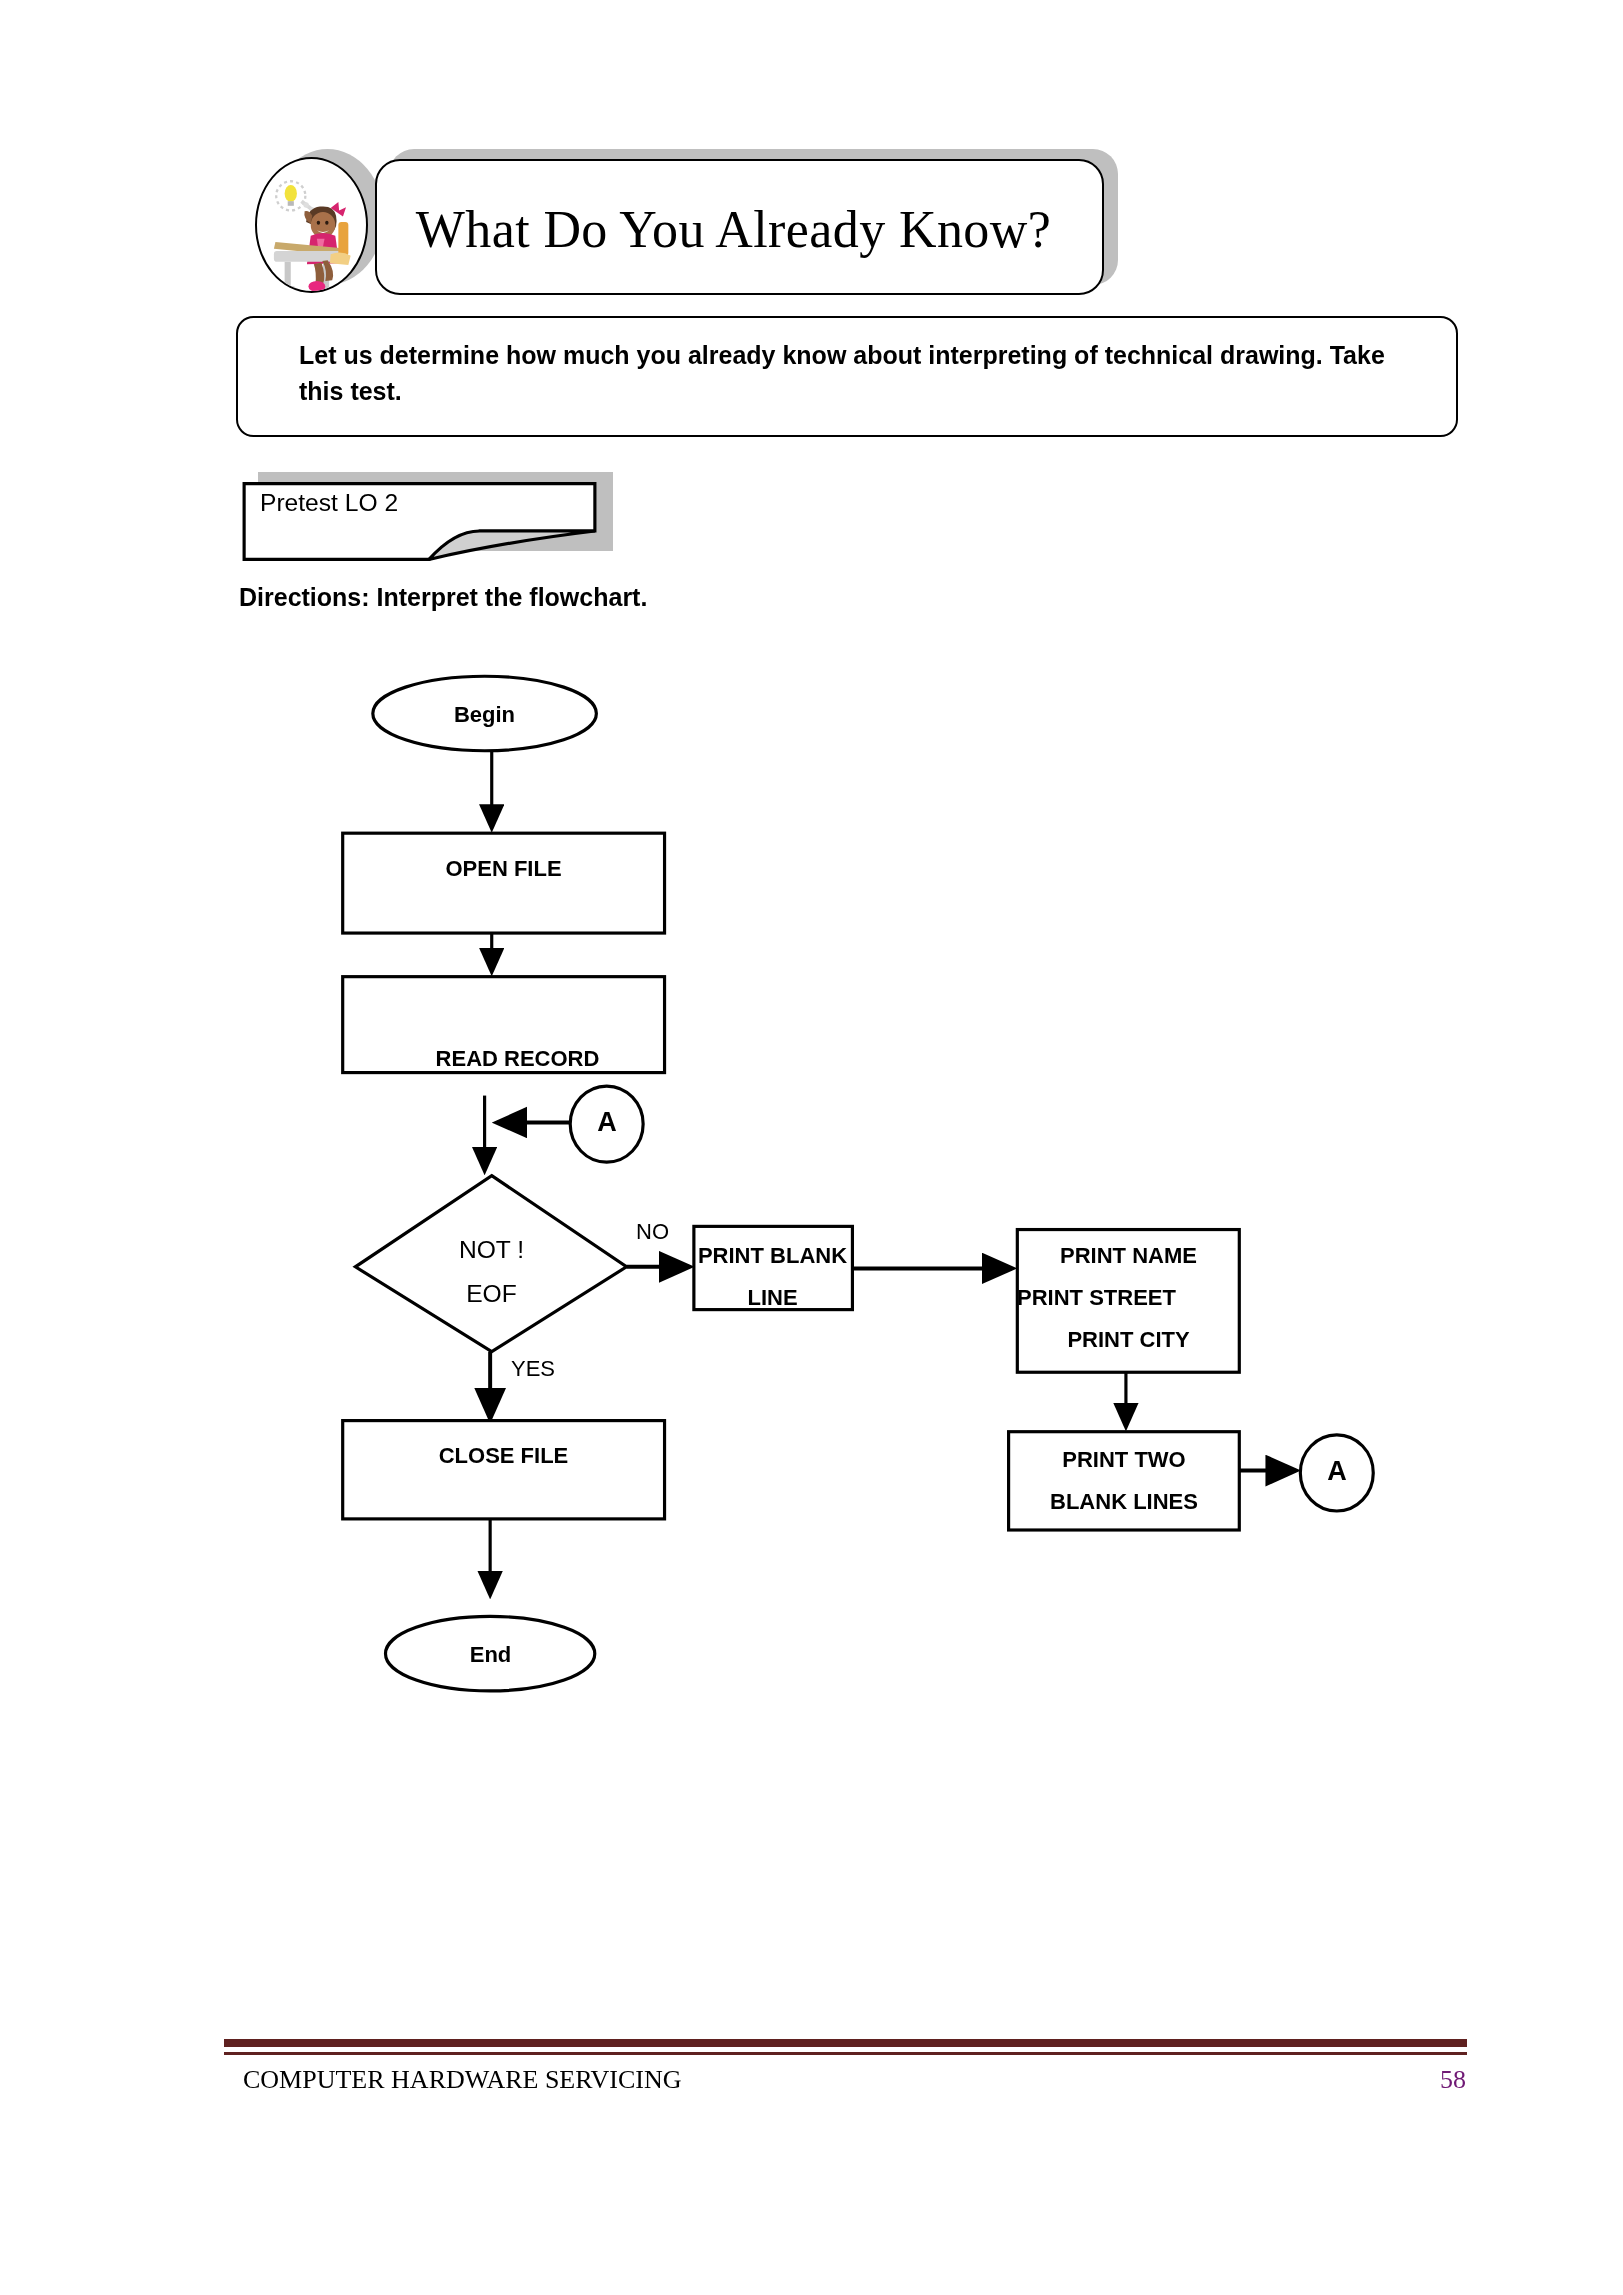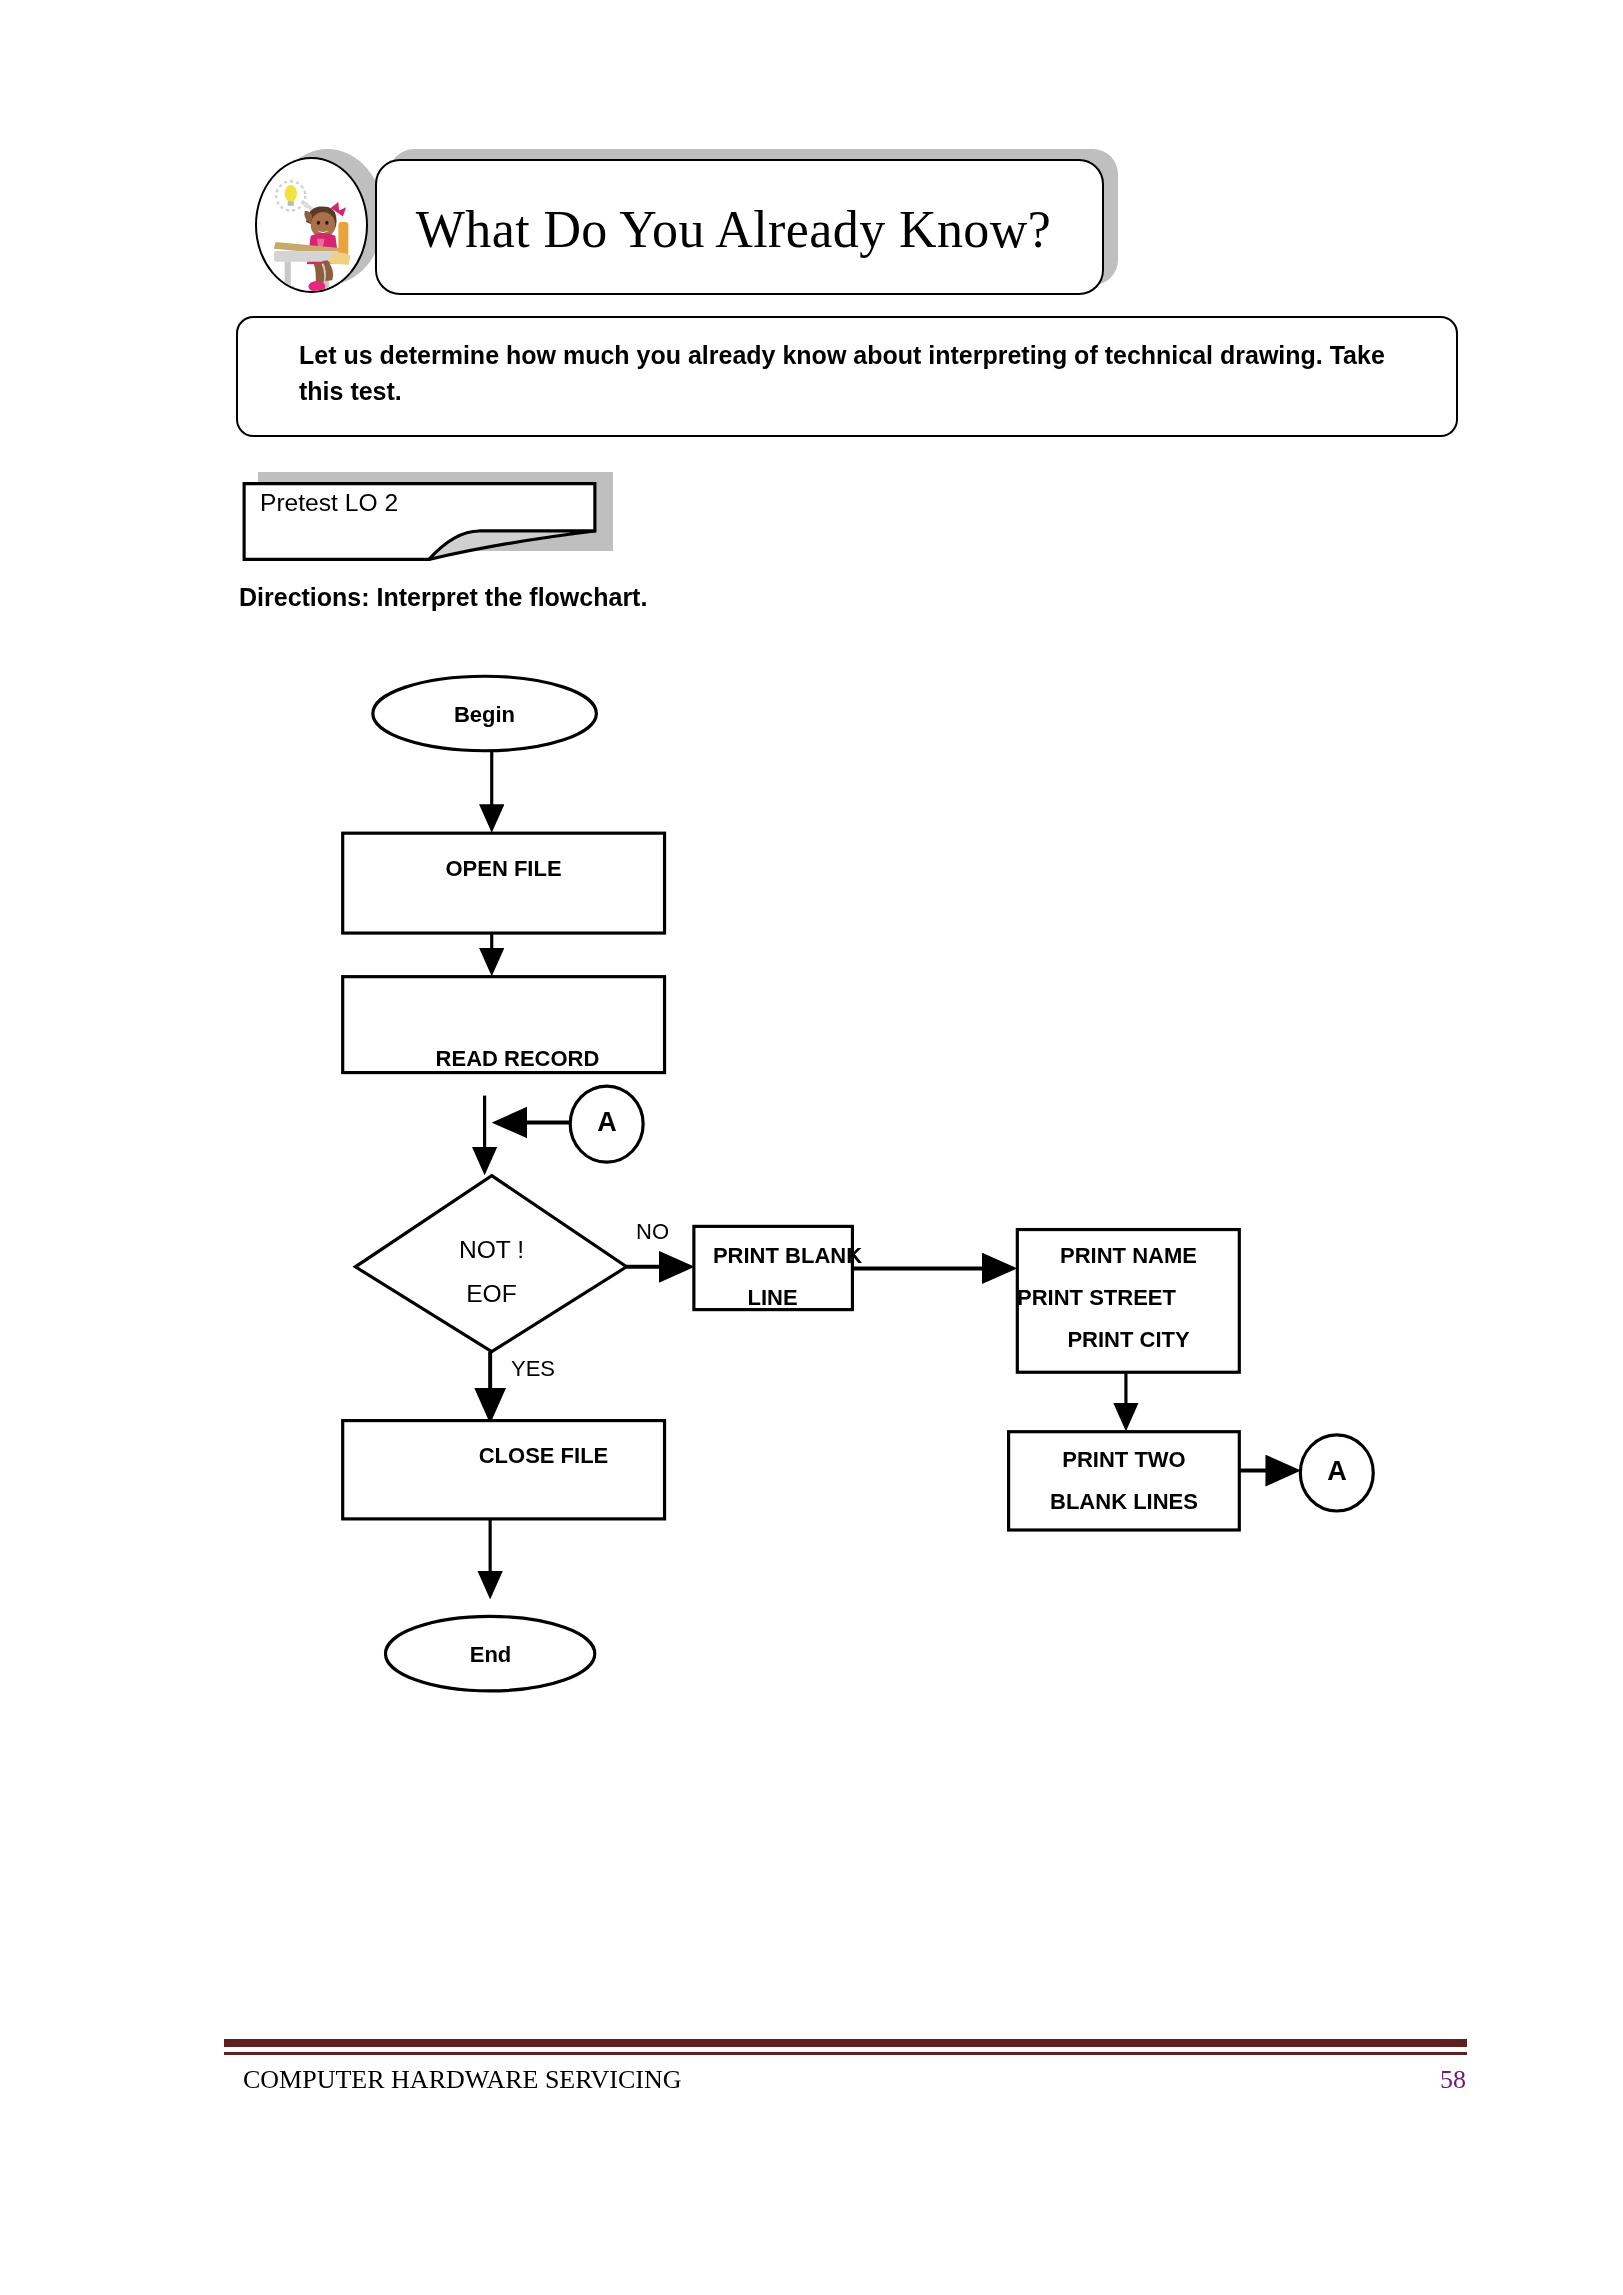--- a/index.html
+++ b/index.html
@@ -332,25 +332,25 @@
 
 <div class="fc-label fc-conn-text" style="left:587px; top:1107px; width:40px;">A</div>
 
 <div class="fc-label fc-diamond-text" style="left:412px; top:1225px; width:159px;">NOT !</div>
 <div class="fc-label fc-diamond-text" style="left:412px; top:1269px; width:159px;">EOF</div>
 
 <div class="fc-label fc-edge-text" style="left:636px; top:1219px; width:63px; text-align:left;">NO</div>
 
 <div class="fc-label fc-edge-text" style="left:511px; top:1356px; width:71px; text-align:left;">YES</div>
 
-<div class="fc-label fc-node-text" style="left:345px; top:1438px; width:317px;padding-left:40px;">CLOSE FILE</div>
+<div class="fc-label fc-node-text" style="left:345px; top:1438px; width:317px;">CLOSE FILE</div>
 
 <div class="fc-label fc-term-text" style="left:411px; top:1642px; width:159px;">End</div>
 
-<div class="fc-label fc-node-text" style="left:695px; top:1238px; width:155px;padding-left:15px;">PRINT BLANK</div>
+<div class="fc-label fc-node-text" style="left:695px; top:1238px; width:155px;">PRINT BLANK</div>
 <div class="fc-label fc-node-text" style="left:695px; top:1280px; width:155px;">LINE</div>
 
 <div class="fc-label fc-node-text" style="left:1019px; top:1238px; width:219px;">PRINT NAME</div>
 <div class="fc-label fc-node-text" style="left:987px; top:1280px; width:219px;">PRINT STREET</div>
 <div class="fc-label fc-node-text" style="left:1019px; top:1322px; width:219px;">PRINT CITY</div>
 
 <div class="fc-label fc-node-text" style="left:1010px; top:1442px; width:228px;">PRINT TWO</div>
 <div class="fc-label fc-node-text" style="left:1010px; top:1484px; width:228px;">BLANK LINES</div>
 
 <div class="fc-label fc-conn-text" style="left:1317px; top:1456px; width:40px;">A</div>

